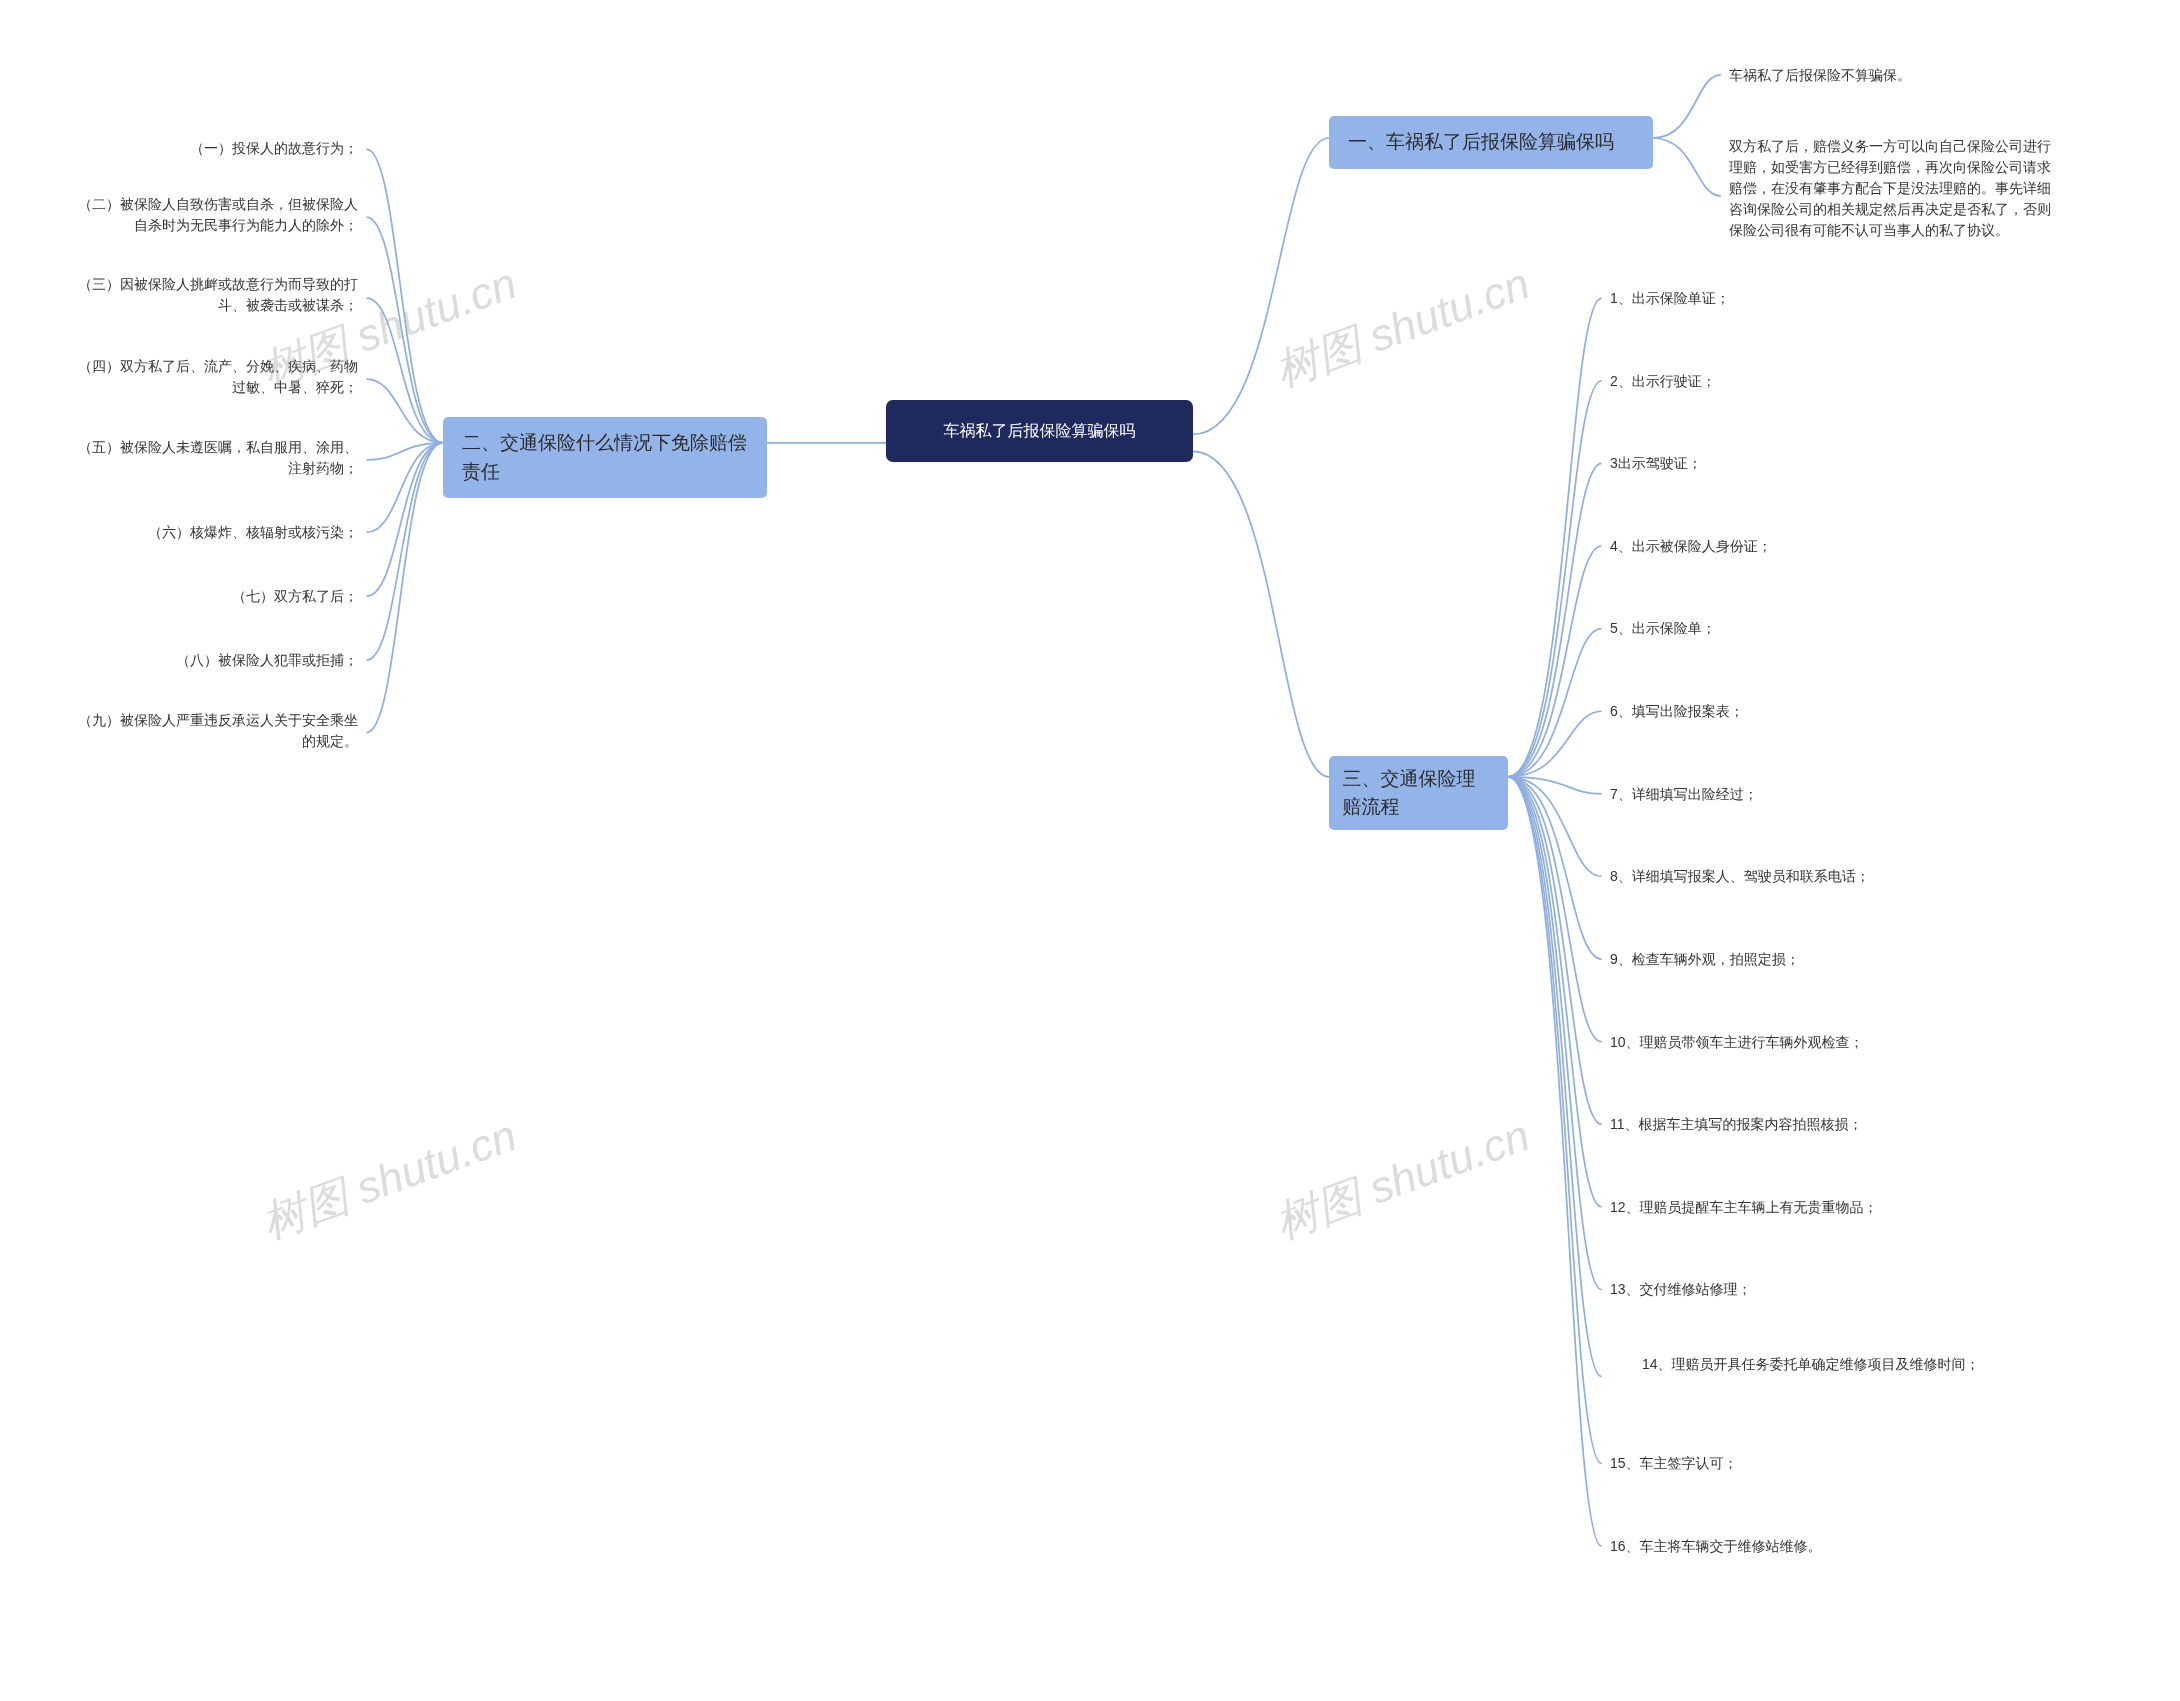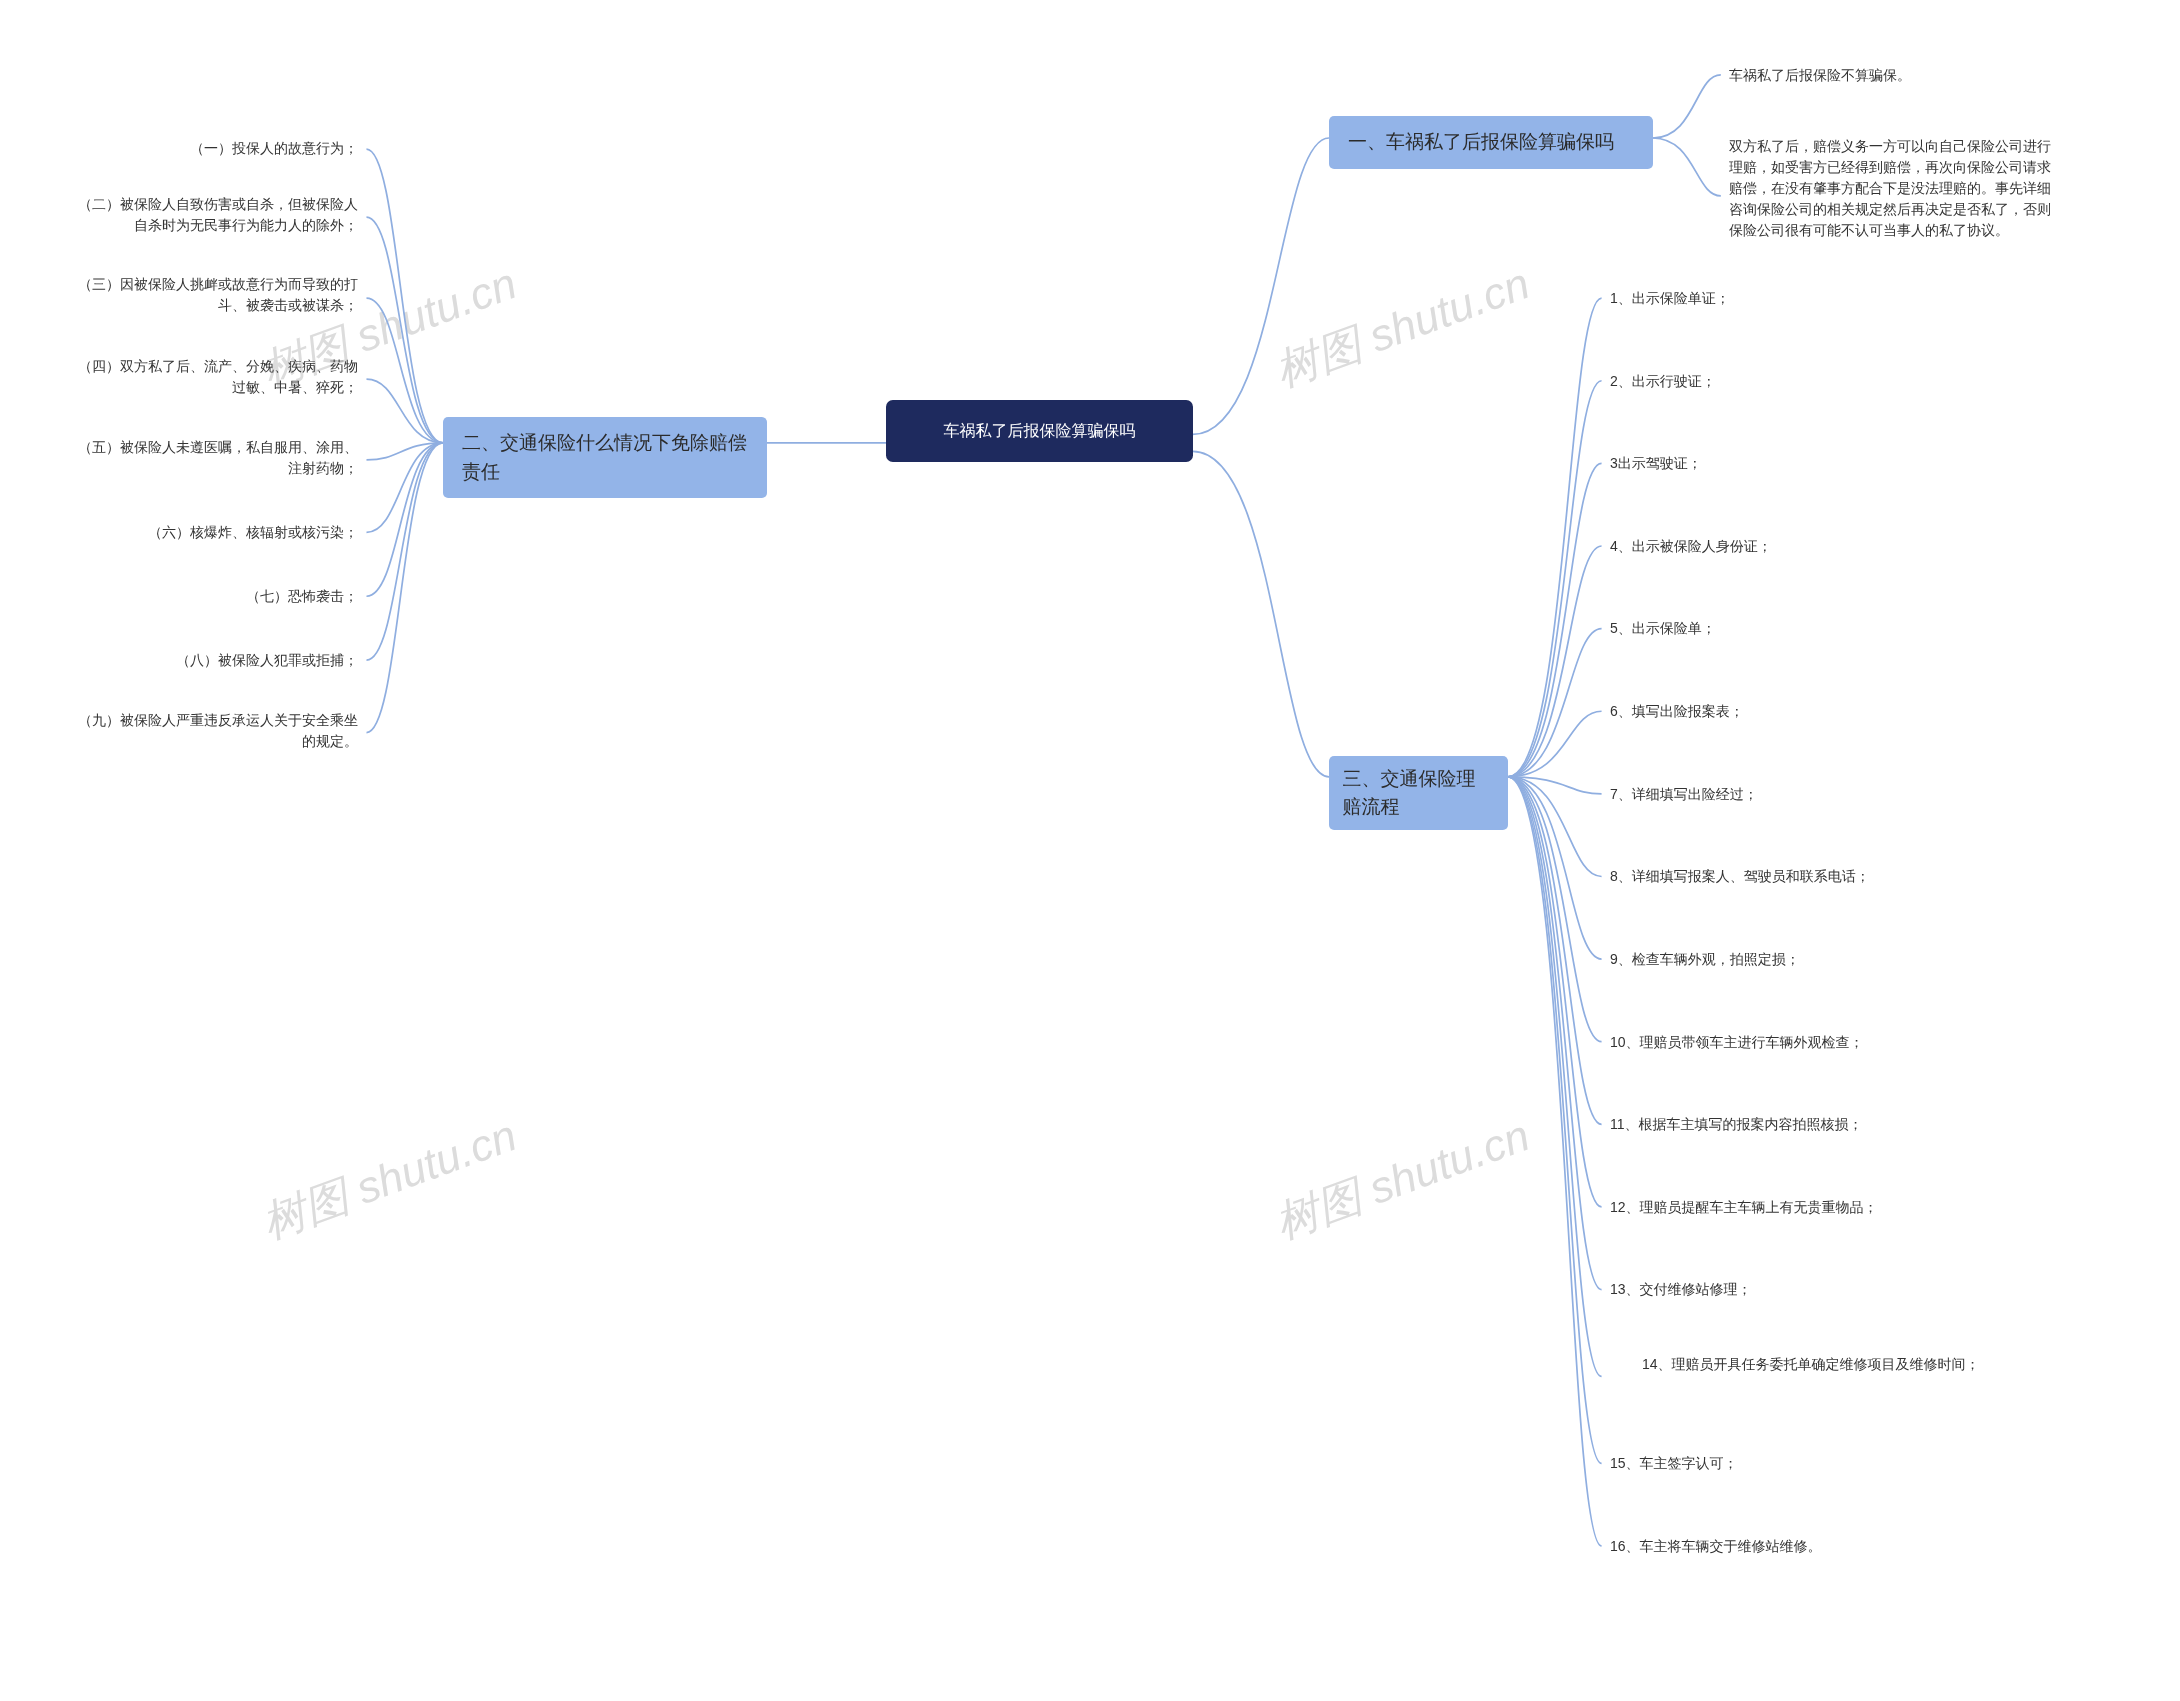--- a/index.html
+++ b/index.html
@@ -123,21 +123,21 @@
 
 <div class="node branch-node" style="left:443px; top:417px;">
   <span>二、交通保险什么情况下免除赔偿责任</span>
 </div>
 <div class="node leaf-node leaf-left" style="left:68px; top:138px; width:290px;">（一）投保人的故意行为；</div>
 <div class="node leaf-node leaf-left" style="left:68px; top:194px; width:290px;">（二）被保险人自致伤害或自杀，但被保险人自杀时为无民事行为能力人的除外；</div>
 <div class="node leaf-node leaf-left" style="left:68px; top:275px; width:290px;font-family:Liberation Mono, monospace;">（三）因被保险人挑衅或故意行为而导致的打斗、被袭击或被谋杀；</div>
 <div class="node leaf-node leaf-left" style="left:68px; top:356px; width:290px;">（四）双方私了后、流产、分娩、疾病、药物过敏、中暑、猝死；</div>
 <div class="node leaf-node leaf-left" style="left:68px; top:437px; width:290px;">（五）被保险人未遵医嘱，私自服用、涂用、注射药物；</div>
 <div class="node leaf-node leaf-left" style="left:68px; top:522px; width:290px;">（六）核爆炸、核辐射或核污染；</div>
-<div class="node leaf-node leaf-left" style="left:68px; top:586px; width:290px;">（七）恐怖袭击；</div>
+<div class="node leaf-node leaf-left" style="left:68px; top:586px; width:290px;">（七）双方私了后；</div>
 <div class="node leaf-node leaf-left" style="left:68px; top:650px; width:290px;">（八）被保险人犯罪或拒捕；</div>
 <div class="node leaf-node leaf-left" style="left:68px; top:710px; width:290px;">（九）被保险人严重违反承运人关于安全乘坐的规定。</div>
 
 <div class="node branch-node thin" style="left:1329px; top:756px;">
   <span>三、交通保险理赔流程</span>
 </div>
 <div class="node leaf-node" style="left:1610px; top:288px; max-width:358px;">1、出示保险单证；</div>
 <div class="node leaf-node" style="left:1610px; top:371px; max-width:358px;">2、出示行驶证；</div>
 <div class="node leaf-node" style="left:1610px; top:453px; max-width:358px;">3出示驾驶证；</div>
 <div class="node leaf-node" style="left:1610px; top:536px; max-width:358px;">4、出示被保险人身份证；</div>

